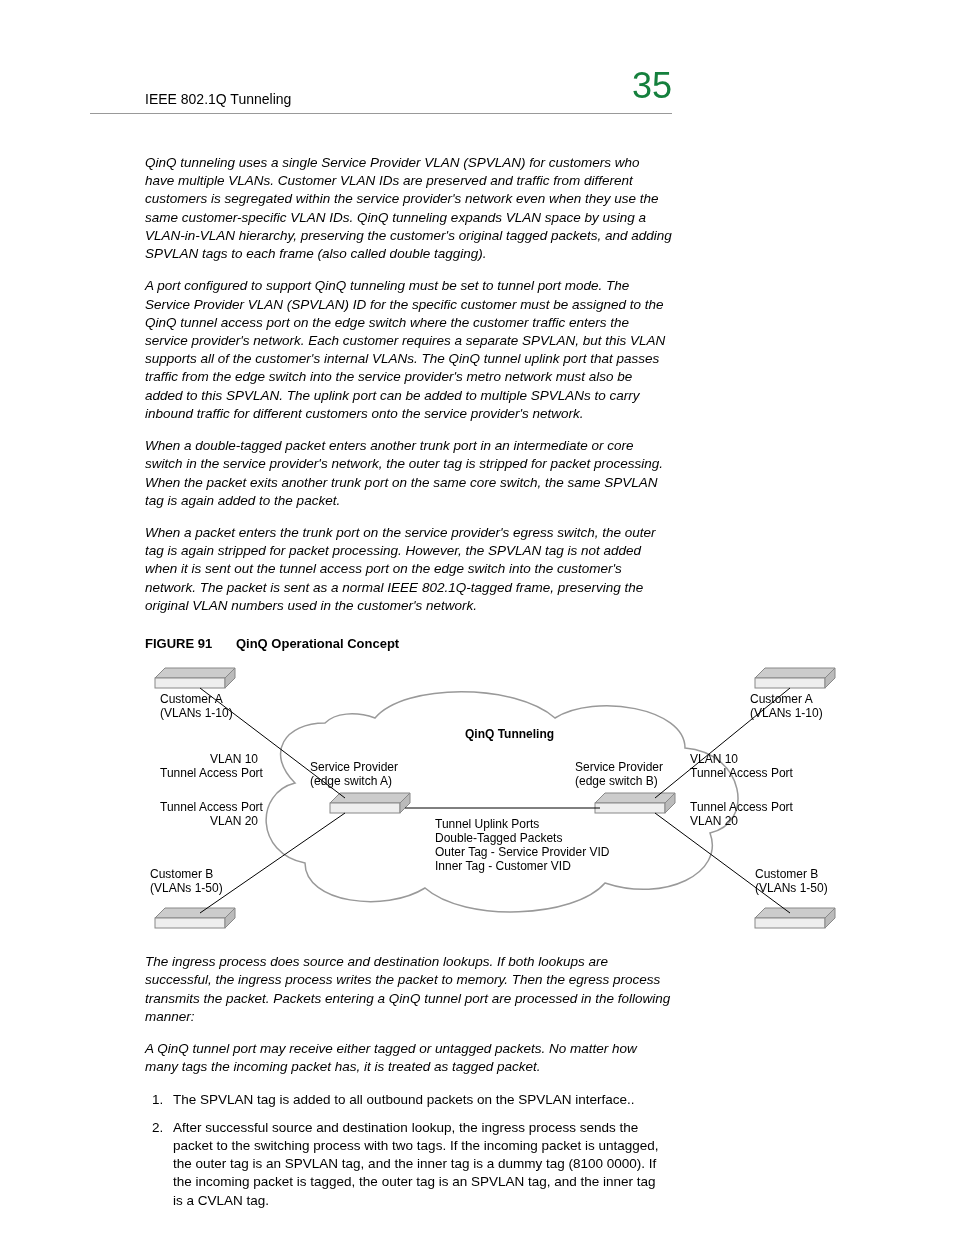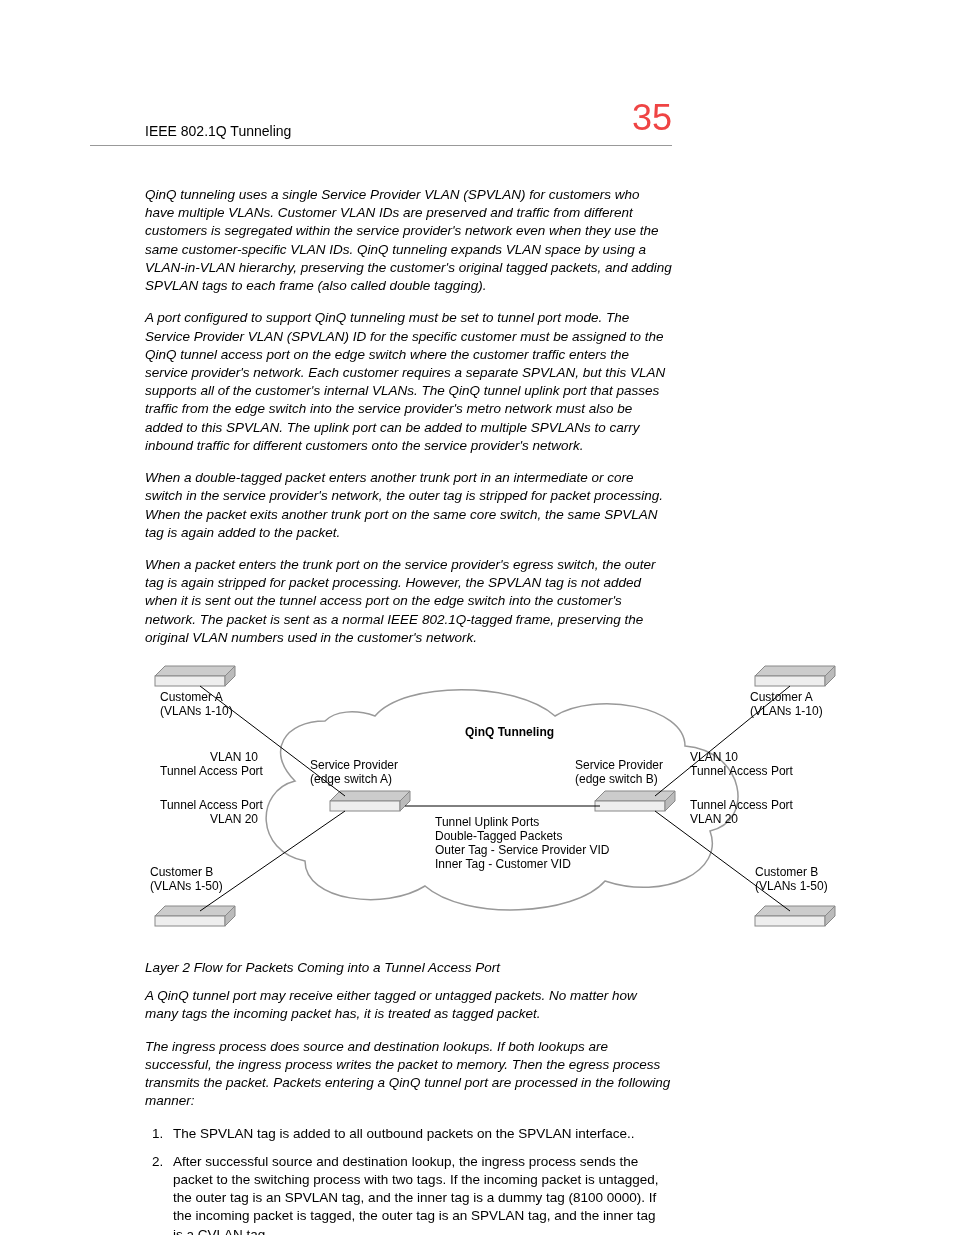--- a/index.html
+++ b/index.html
@@ -24,23 +24,22 @@
     padding-bottom: 6px;
     margin-bottom: 40px;
   }
   .header-title {
     font-size: 14px;
     color: #000;
     padding-left: 55px;
   }
   .chapter-num {
     font-size: 36px;
-    color: #ef4444;
+    color: #15803d;
     font-weight: 400;
-    margin-top: 32px;
   }
   .body-text {
     margin-left: 55px;
     font-size: 13.5px;
     line-height: 1.35;
   }
   .para {
     margin-bottom: 14px;
     font-style: italic;
   }
@@ -99,20 +98,24 @@
     <span class="header-title">IEEE 802.1Q Tunneling</span>
     <span class="chapter-num">35</span>
   </div>
 
   <div class="body-text">
     <div class="para">QinQ tunneling uses a single Service Provider VLAN (SPVLAN) for customers who have multiple VLANs. Customer VLAN IDs are preserved and traffic from different customers is segregated within the service provider's network even when they use the same customer-specific VLAN IDs. QinQ tunneling expands VLAN space by using a VLAN-in-VLAN hierarchy, preserving the customer's original tagged packets, and adding SPVLAN tags to each frame (also called double tagging).</div>
     <div class="para">A port configured to support QinQ tunneling must be set to tunnel port mode. The Service Provider VLAN (SPVLAN) ID for the specific customer must be assigned to the QinQ tunnel access port on the edge switch where the customer traffic enters the service provider's network. Each customer requires a separate SPVLAN, but this VLAN supports all of the customer's internal VLANs. The QinQ tunnel uplink port that passes traffic from the edge switch into the service provider's metro network must also be added to this SPVLAN. The uplink port can be added to multiple SPVLANs to carry inbound traffic for different customers onto the service provider's network.</div>
     <div class="para">When a double-tagged packet enters another trunk port in an intermediate or core switch in the service provider's network, the outer tag is stripped for packet processing. When the packet exits another trunk port on the same core switch, the same SPVLAN tag is again added to the packet.</div>
     <div class="para">When a packet enters the trunk port on the service provider's egress switch, the outer tag is again stripped for packet processing. However, the SPVLAN tag is not added when it is sent out the tunnel access port on the edge switch into the customer's network. The packet is sent as a normal IEEE 802.1Q-tagged frame, preserving the original VLAN numbers used in the customer's network.</div>
 
+    <div class="fig-line">
+      <span class="fig-label">FIGURE 91</span>
+      <span class="fig-title">QinQ Operational Concept</span>
+    </div>
   </div>
 
   <div class="diagram-wrap">
     <svg width="700" height="280" viewBox="0 0 700 280">
 
       <path d="M180 60
                C140 60 120 90 150 120
                C110 130 110 190 160 200
                C160 240 240 250 280 225
                C320 260 430 255 460 220
@@ -198,23 +201,22 @@
       <text class="dtxt" x="430" y="122">(edge switch B)</text>
 
       <text class="dtxt" x="290" y="165">Tunnel Uplink Ports</text>
       <text class="dtxt" x="290" y="179">Double-Tagged Packets</text>
       <text class="dtxt" x="290" y="193">Outer Tag - Service Provider VID</text>
       <text class="dtxt" x="290" y="207">Inner Tag - Customer VID</text>
     </svg>
   </div>
 
   <div class="body-text">
-    <div class="subhead">Layer 2 Flow for Packets Coming into a Tunnel Access Port</div>
+    <div class="para">The ingress process does source and destination lookups. If both lookups are successful, the ingress process writes the packet to memory. Then the egress process transmits the packet. Packets entering a QinQ tunnel port are processed in the following manner:</div>
     <div class="para">A QinQ tunnel port may receive either tagged or untagged packets. No matter how many tags the incoming packet has, it is treated as tagged packet.</div>
-    <div class="para">The ingress process does source and destination lookups. If both lookups are successful, the ingress process writes the packet to memory. Then the egress process transmits the packet. Packets entering a QinQ tunnel port are processed in the following manner:</div>
     <ol class="numlist">
       <li>The SPVLAN tag is added to all outbound packets on the SPVLAN interface..</li>
       <li>After successful source and destination lookup, the ingress process sends the packet to the switching process with two tags. If the incoming packet is untagged, the outer tag is an SPVLAN tag, and the inner tag is a dummy tag (8100 0000). If the incoming packet is tagged, the outer tag is an SPVLAN tag, and the inner tag is a CVLAN tag.</li>
     </ol>
   </div>
 
   <div class="footer">
     <div class="footer-right">
       <div>677</div>
     </div>

